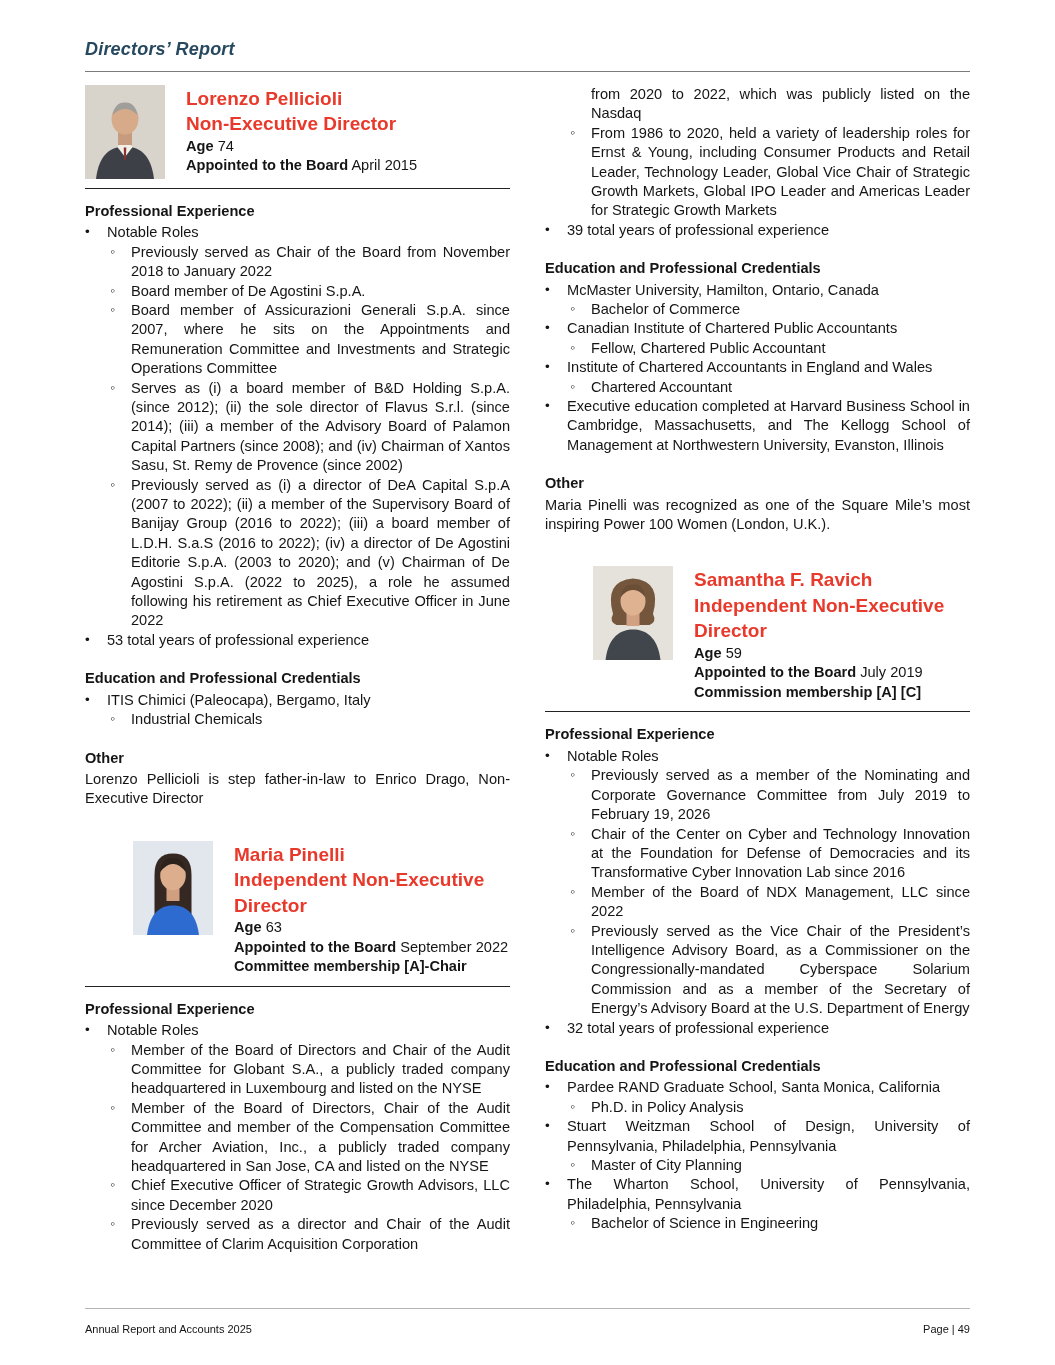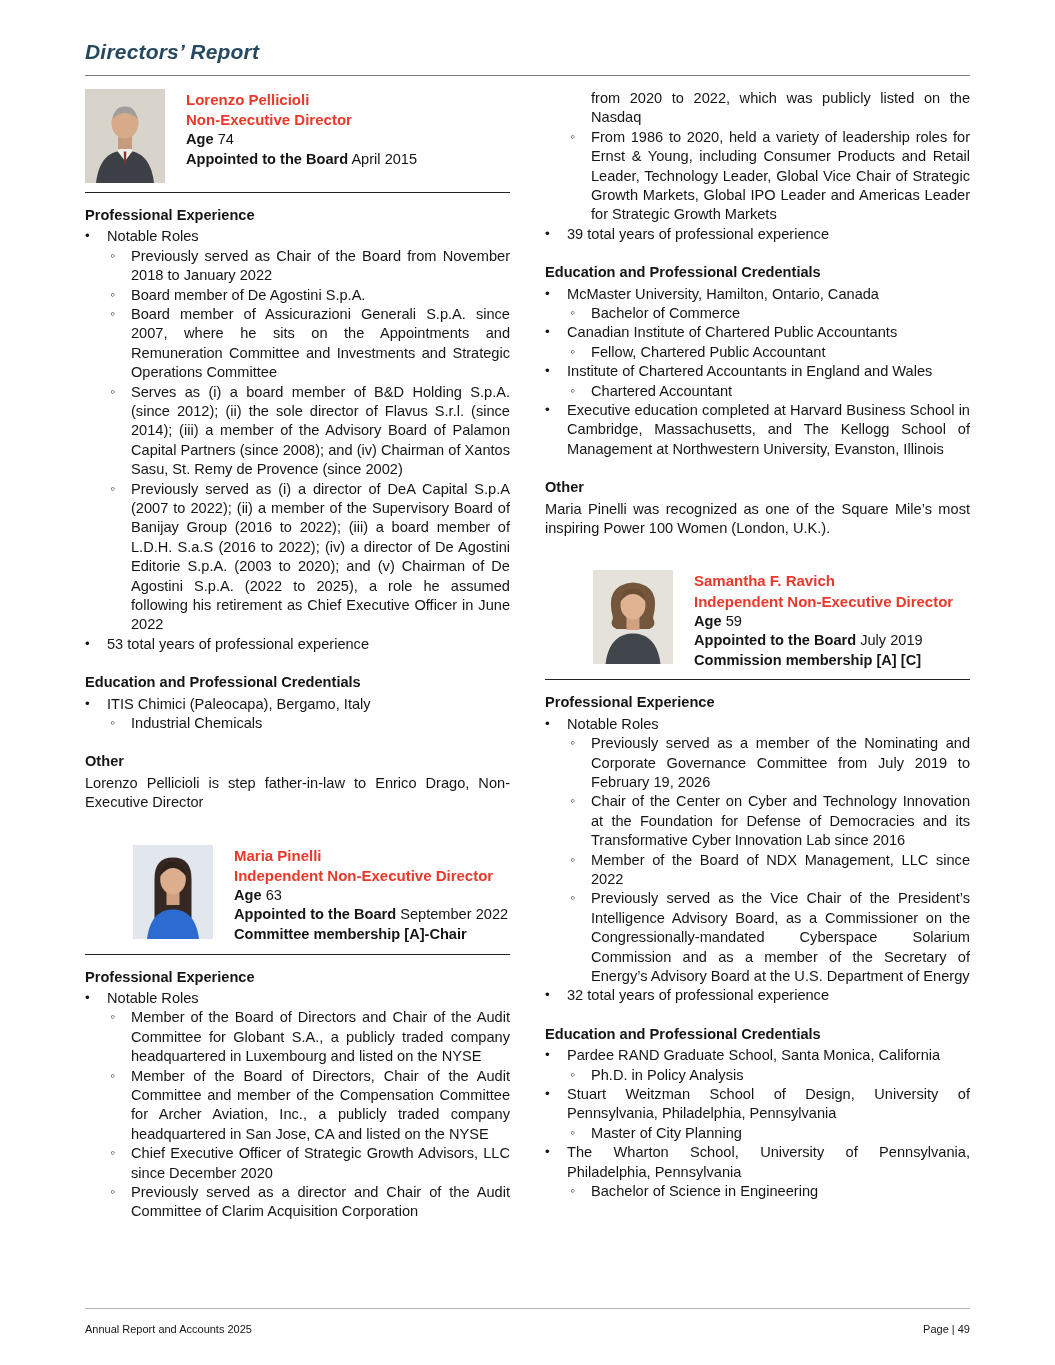--- a/index.html
+++ b/index.html
@@ -4,31 +4,31 @@
 <style>
   html, body { margin:0; padding:0; }
   body {
     width:1055px; height:1365px; background:#ffffff; color:#151515;
     font-family:"Liberation Sans", sans-serif; font-size:14.6px; line-height:1.33;
     overflow:hidden;
   }
   .page { position:relative; width:1055px; height:1365px; padding:38px 85px 0; box-sizing:border-box; }
 
   .doc-header { border-bottom:1px solid #7c7c7c; padding-bottom:9px; }
-  .doc-header-title { color:var(--navy,#274a63); font-weight:bold; font-style:italic; font-size:21px; letter-spacing:.2px; }
+  .doc-header-title { color:var(--navy,#274a63); font-weight:bold; font-style:italic; font-size:18px; letter-spacing:.2px; }
 
   .columns { display:flex; gap:35px; padding-top:13px; }
   .col { width:425px; flex:0 0 425px; }
 
   .profile { display:flex; gap:21px; }
   .profile.gap { margin-top:32px;padding-left:48px; }
   .photo { width:80px; height:94px; flex:0 0 80px; overflow:hidden; }
   .photo svg { display:block; width:100%; height:100%; }
   .pinfo { padding-top:1px; }
-  .pname, .ptitle { color:var(--accent,#e8392b); font-weight:bold; font-size:15px; line-height:1.34; }
+  .pname, .ptitle { color:var(--accent,#e8392b); font-weight:bold; font-size:19px; line-height:1.34; }
   .pline { line-height:1.34; }
   .b { font-weight:bold; }
 
   hr.rule { border:0; border-top:1.4px solid #222; margin:9px 0 0; }
 
   .h { font-weight:bold; margin:19px 0 2px; }
   .h.first { margin-top:13px; }
 
   .li1 { display:flex; }
   .li1 > .mk { flex:0 0 22px; }

